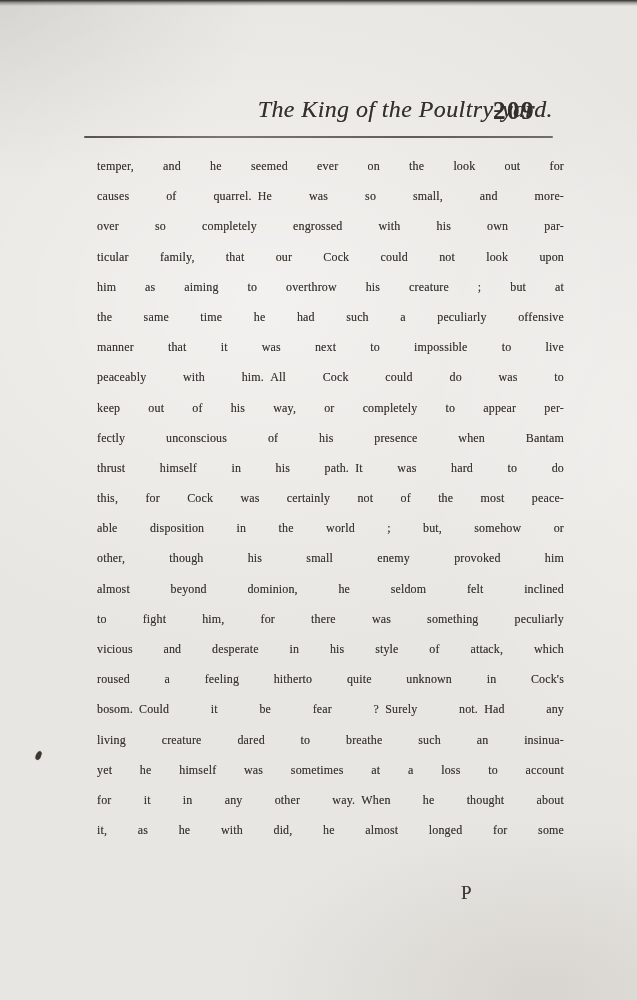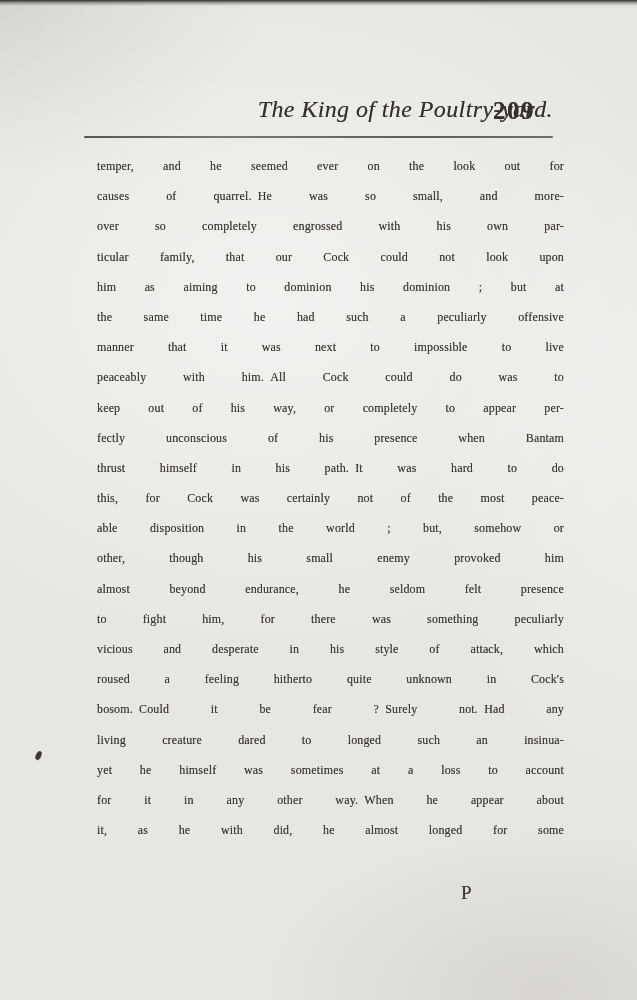--- a/index.html
+++ b/index.html
@@ -114,37 +114,37 @@
     <span class="folio">209</span>
   </div>
 
   <div class="header-rule"></div>
 
   <div class="text-block">
     <div class="line">temper, and he seemed ever on the look out for</div>
     <div class="line">causes of quarrel. He was so small, and more-</div>
     <div class="line">over so completely engrossed with his own par-</div>
     <div class="line">ticular family, that our Cock could not look upon</div>
-    <div class="line">him as aiming to dominion his dominion ; but at</div>
+    <div class="line">him as aiming to overthrow his creature ; but at</div>
     <div class="line">the same time he had such a peculiarly offensive</div>
     <div class="line">manner that it was next to impossible to live</div>
     <div class="line">peaceably with him. All Cock could do was to</div>
     <div class="line">keep out of his way, or completely to appear per-</div>
     <div class="line">fectly unconscious of his presence when Bantam</div>
     <div class="line">thrust himself in his path. It was hard to do</div>
     <div class="line">this, for Cock was certainly not of the most peace-</div>
     <div class="line">able disposition in the world ; but, somehow or</div>
     <div class="line">other, though his small enemy provoked him</div>
-    <div class="line">almost beyond endurance, he seldom felt presence</div>
+    <div class="line">almost beyond dominion, he seldom felt inclined</div>
     <div class="line">to fight him, for there was something peculiarly</div>
     <div class="line">vicious and desperate in his style of attack, which</div>
     <div class="line">roused a feeling hitherto quite unknown in Cock's</div>
     <div class="line">bosom. Could it be fear ? Surely not. Had any</div>
-    <div class="line">living creature dared to longed such an insinua-</div>
+    <div class="line">living creature dared to breathe such an insinua-</div>
     <div class="line">yet he himself was sometimes at a loss to account</div>
-    <div class="line">for it in any other way. When he appear about</div>
+    <div class="line">for it in any other way. When he thought about</div>
     <div class="line">it, as he with did, he almost longed for some</div>
   </div>
 
   <div class="signature">P</div>
 
   <div class="ink-speck"></div>
 </div>
 
 </body></html>

